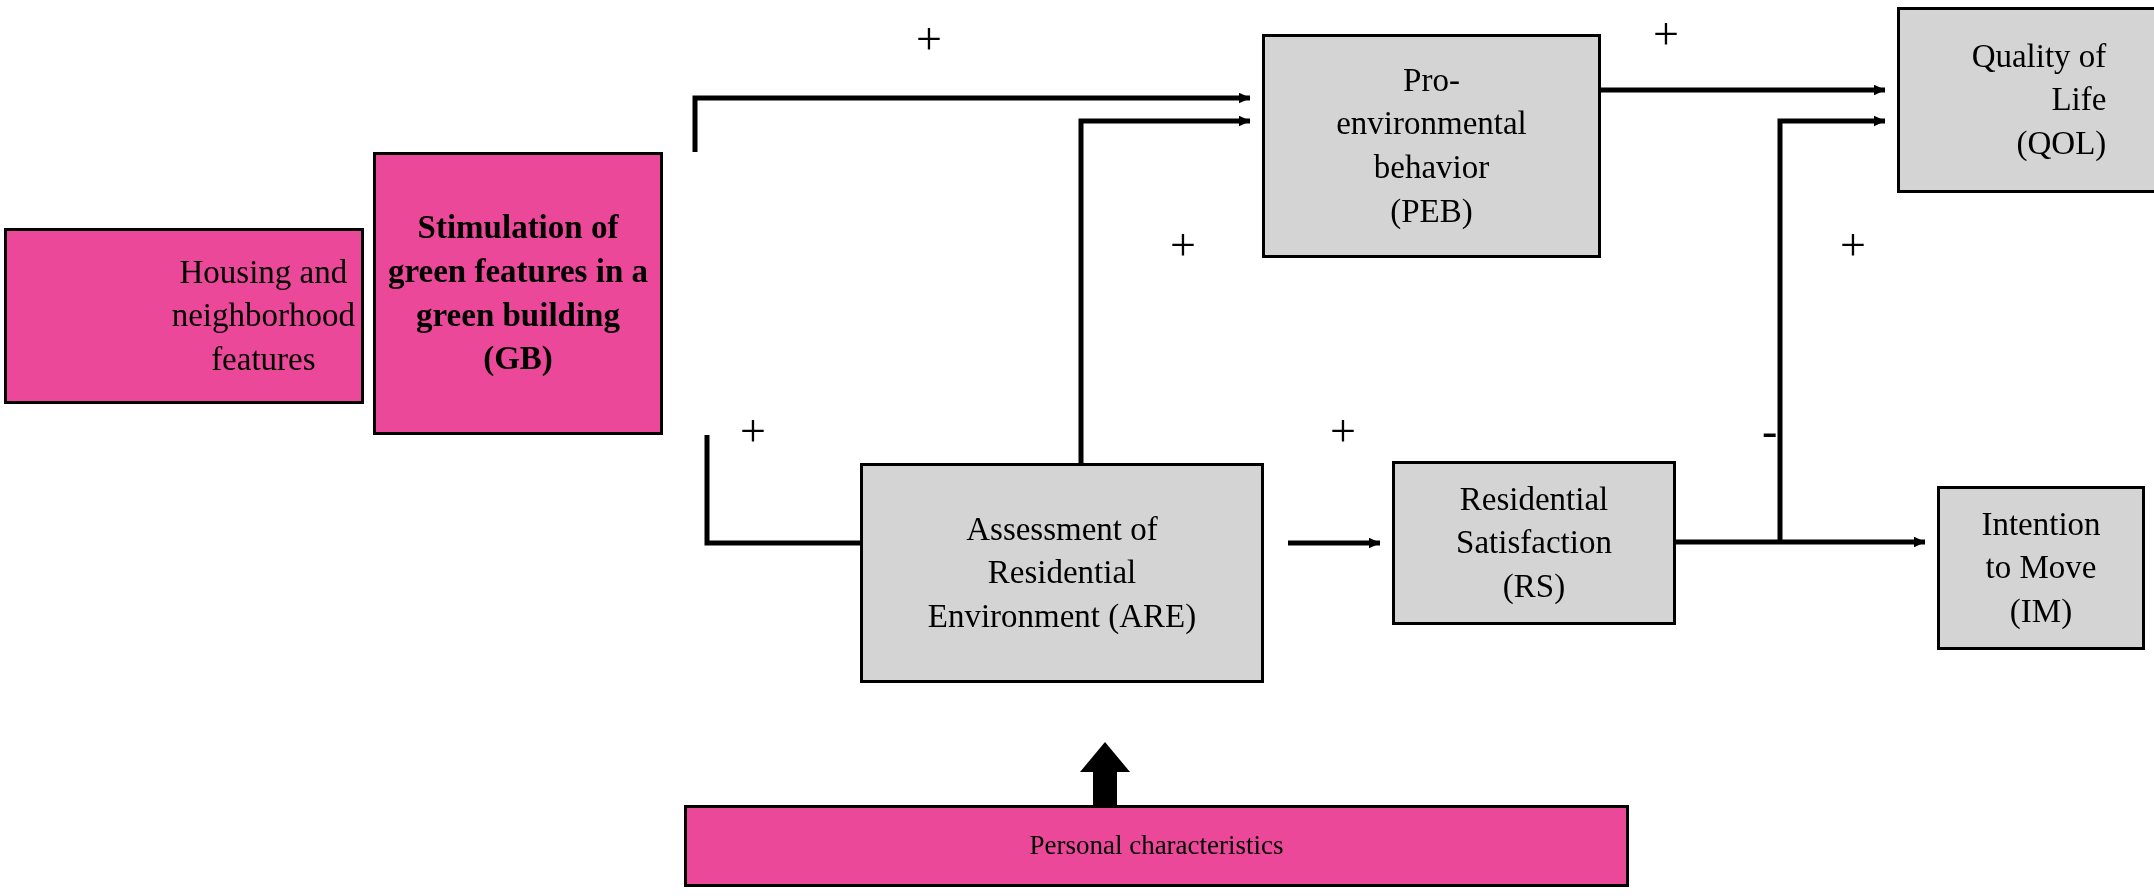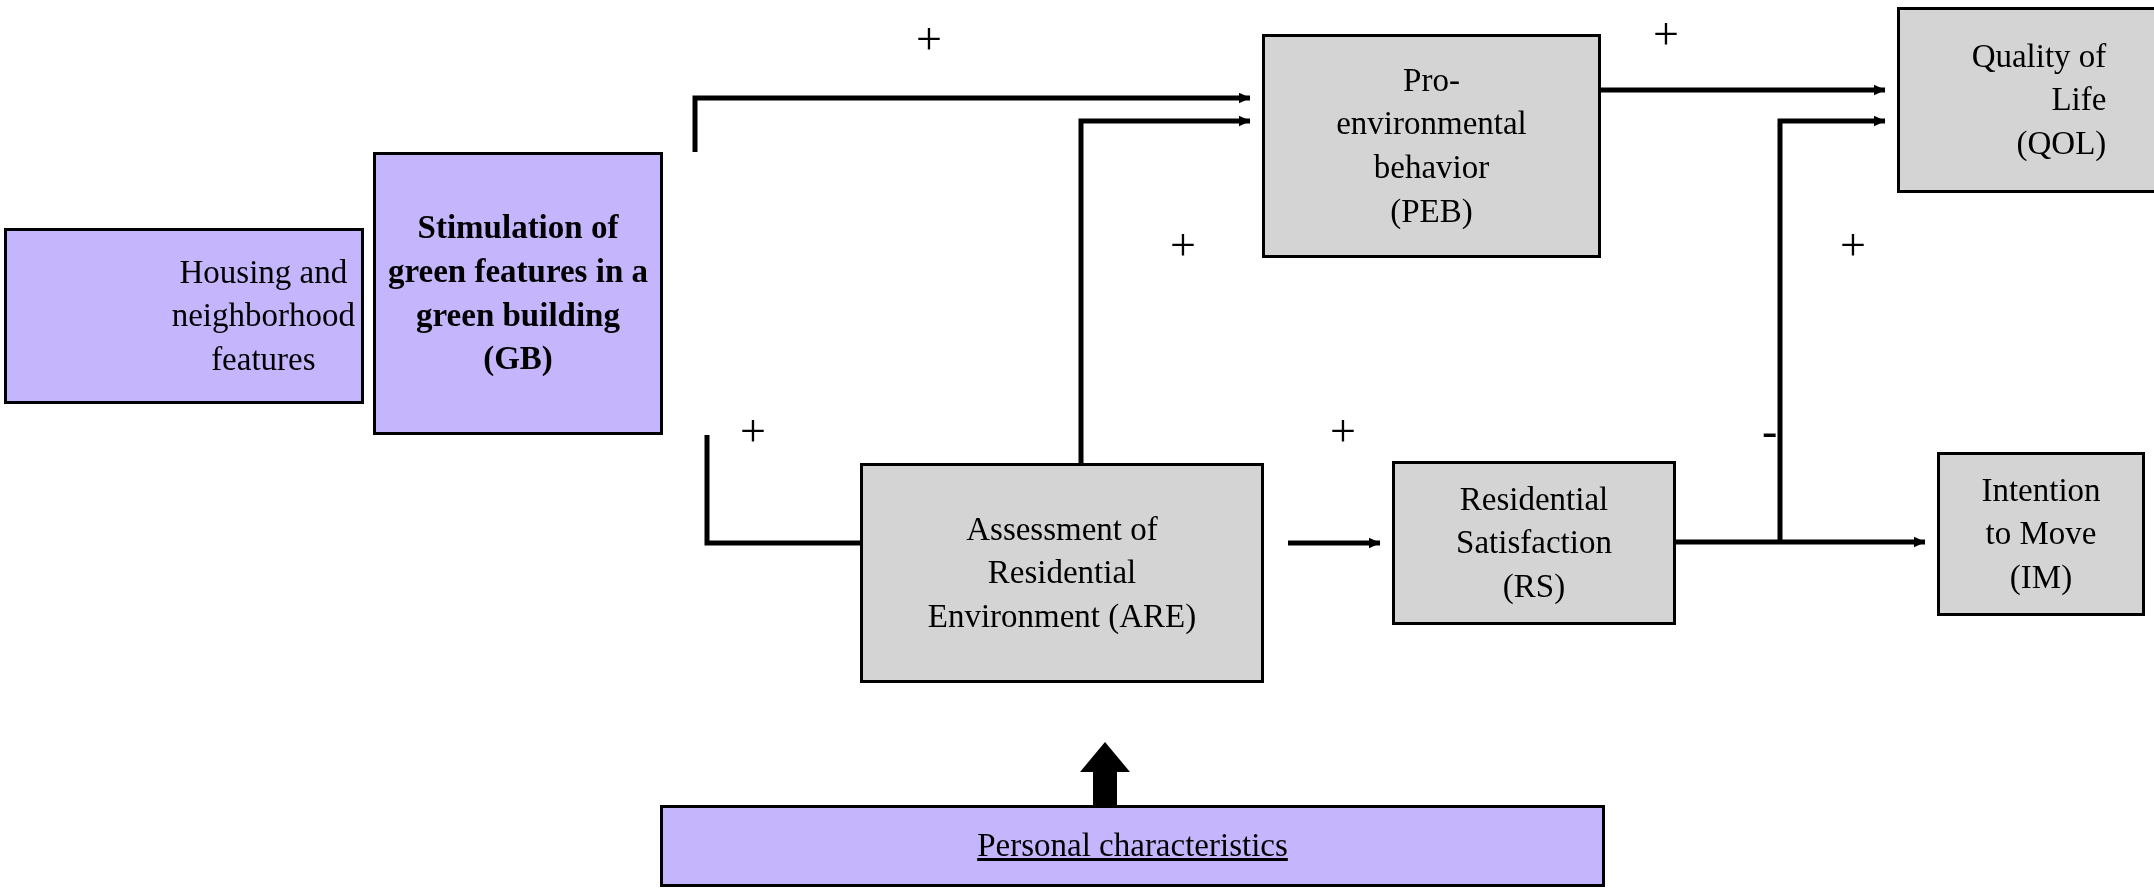--- a/index.html
+++ b/index.html
@@ -5,21 +5,21 @@
   html,body{margin:0;padding:0;background:#ffffff;}
   body{width:2154px;height:896px;overflow:hidden;
        font-family:"Liberation Serif","DejaVu Serif",serif;}
   #diagram{position:relative;width:2154px;height:896px;background:#ffffff;}
   svg#wires{position:absolute;left:0;top:0;width:2154px;height:896px;}
 
   .node{position:absolute;box-sizing:border-box;border:3px solid #000;
         display:flex;align-items:center;justify-content:center;text-align:center;
         line-height:1.32;color:#000;}
   .node span{display:block;padding:0 6px;}
-  .white{background:#c4b5fd;}
+  .white{background:#ec4899;}
   .gray{background:#d4d4d4;}
   .bold{font-weight:bold;}
 
   .sign{position:absolute;color:#000;font-weight:400;line-height:1;
         font-family:"Liberation Serif","DejaVu Serif",serif;}
 </style>
 </head>
 <body>
 
 <div id="diagram">
@@ -75,25 +75,25 @@
   </div>
 
   <div class="node gray" style="left:860px;top:463px;width:404px;height:220px;font-size:33px;">
     <span>Assessment of<br>Residential<br>Environment (ARE)</span>
   </div>
 
   <div class="node gray" style="left:1392px;top:461px;width:284px;height:164px;font-size:33px;">
     <span>Residential<br>Satisfaction<br>(RS)</span>
   </div>
 
-  <div class="node gray" style="left:1937px;top:452px;width:208px;height:164px;font-size:33px;">
+  <div class="node gray" style="left:1937px;top:486px;width:208px;height:164px;font-size:33px;">
     <span>Intention<br>to Move<br>(IM)</span>
   </div>
 
-  <div class="node white" style="left:660px;top:805px;width:945px;height:82px;font-size:33px;text-decoration:underline;">
+  <div class="node white" style="left:684px;top:805px;width:945px;height:82px;font-size:27px;">
     <span>Personal characteristics</span>
   </div>
 
   <div class="sign" style="left:916px;top:16px;font-size:46px;">+</div>
 
   <div class="sign" style="left:1653px;top:11px;font-size:46px;">+</div>
 
   <div class="sign" style="left:1170px;top:222px;font-size:46px;">+</div>
 
   <div class="sign" style="left:1840px;top:222px;font-size:46px;">+</div>

